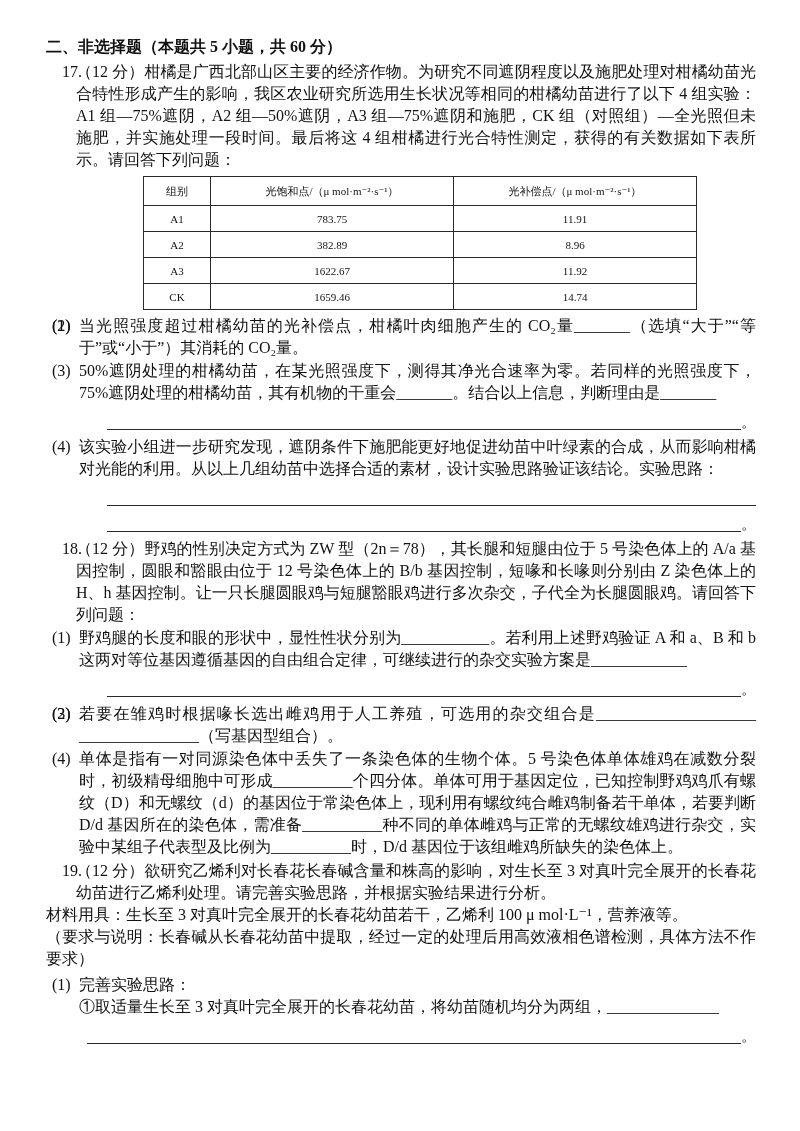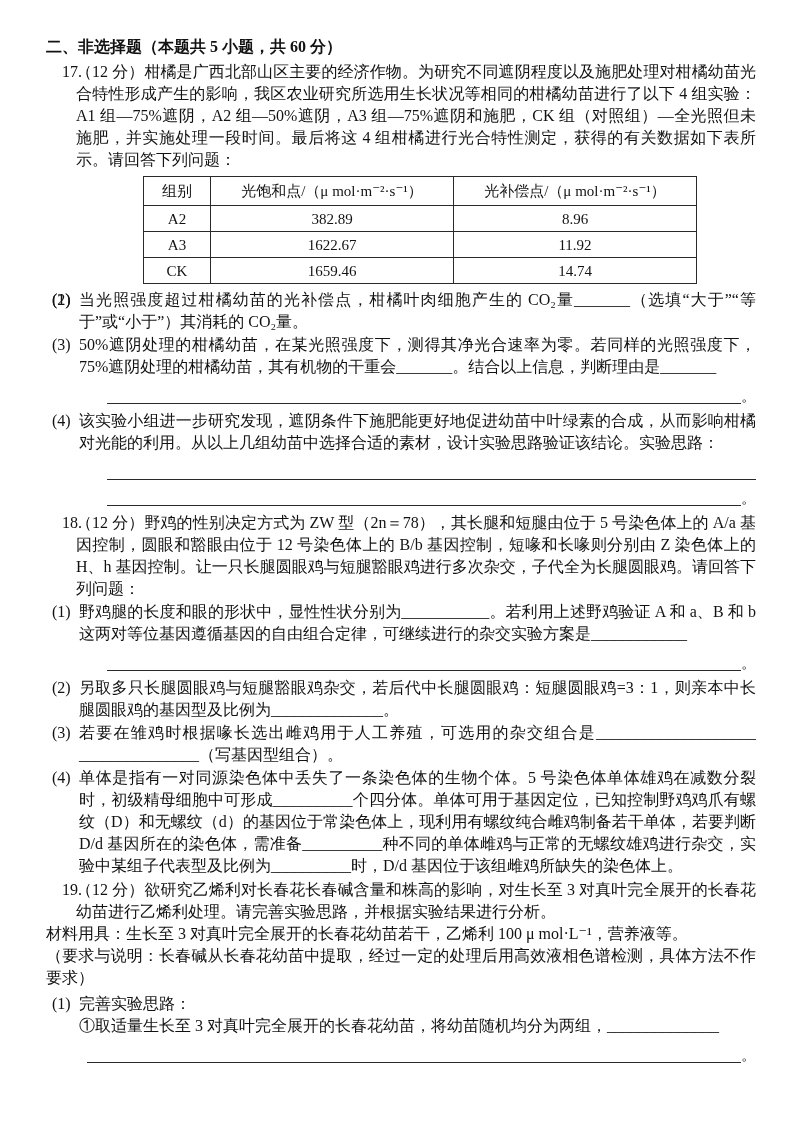--- a/index.html
+++ b/index.html
@@ -11,21 +11,21 @@
   .page{width:800px;height:1131px;box-sizing:border-box;padding:36px 44px 0 46px;background:#fff;}
   .heading{font-weight:bold;margin-bottom:3px;}
   .blk{position:relative;text-align:justify;}
   .q-blk{padding-left:30px;margin-top:2px;}
   .q-blk > .num{position:absolute;left:16px;top:0;}
   .p-blk{padding-left:33px;margin-top:1px;}
   .p-blk > .num{position:absolute;left:6px;top:0;}
   .plain{text-align:justify;}
   table.data{
     border-collapse:collapse;margin:5px 0 5px 97px;
-    font-size:15px;line-height:18px;
+    font-size:11px;line-height:18px;
   }
   table.data th,table.data td{
     border:1.5px solid #2a2a2a;font-weight:normal;text-align:center;
     padding:2px 6px;height:21px;white-space:nowrap;
   }
   table.data th{height:24px;}
   .col-group{width:54px;}
   .col-val{width:230px;}
   .ans-line{display:flex;align-items:flex-end;height:18px;margin:8px 0 6px 28px;}
   .ans-line .rule{flex:1;border-bottom:1.5px solid #2a2a2a;height:100%;}
@@ -45,20 +45,25 @@
       <span class="num">17.</span>
       <span>（12 分）柑橘是广西北部山区主要的经济作物。为研究不同遮阴程度以及施肥处理对柑橘幼苗光合特性形成产生的影响，我区农业研究所选用生长状况等相同的柑橘幼苗进行了以下 4 组实验：A1 组—75%遮阴，A2 组—50%遮阴，A3 组—75%遮阴和施肥，CK 组（对照组）—全光照但未施肥，并实施处理一段时间。最后将这 4 组柑橘进行光合特性测定，获得的有关数据如下表所示。请回答下列问题：</span>
     </div>
 
     <table class="data">
       <tbody>
         <tr>
           <th class="col-group">组别</th>
           <th class="col-val">光饱和点/（μ mol·m⁻²·s⁻¹）</th>
           <th class="col-val">光补偿点/（μ mol·m⁻²·s⁻¹）</th>
+        </tr>
+        <tr>
+          <td>A1</td>
+          <td>783.75</td>
+          <td>11.91</td>
         </tr>
         <tr>
           <td>A2</td>
           <td>382.89</td>
           <td>8.96</td>
         </tr>
         <tr>
           <td>A3</td>
           <td>1622.67</td>
           <td>11.92</td>
@@ -108,21 +113,20 @@
     <div class="blk p-blk">
       <span class="num">(1)</span>
       <span>野鸡腿的长度和眼的形状中，显性性状分别为___________。若利用上述野鸡验证 A 和 a、B 和 b 这两对等位基因遵循基因的自由组合定律，可继续进行的杂交实验方案是____________</span>
       <div class="ans-line">
         <span class="rule"></span>
         <span class="suffix">。</span>
       </div>
     </div>
     <div class="blk p-blk">
       <span class="num">(2)</span>
-      <span>另取多只长腿圆眼鸡与短腿豁眼鸡杂交，若后代中长腿圆眼鸡：短腿圆眼鸡=3：1，则亲本中长腿圆眼鸡的基因型及比例为______________。</span>
     </div>
     <div class="blk p-blk">
       <span class="num">(3)</span>
       <span>若要在雏鸡时根据喙长选出雌鸡用于人工养殖，可选用的杂交组合是____________________ _______________（写基因型组合）。</span>
     </div>
     <div class="blk p-blk">
       <span class="num">(4)</span>
       <span>单体是指有一对同源染色体中丢失了一条染色体的生物个体。5 号染色体单体雄鸡在减数分裂时，初级精母细胞中可形成__________个四分体。单体可用于基因定位，已知控制野鸡鸡爪有螺纹（D）和无螺纹（d）的基因位于常染色体上，现利用有螺纹纯合雌鸡制备若干单体，若要判断 D/d 基因所在的染色体，需准备__________种不同的单体雌鸡与正常的无螺纹雄鸡进行杂交，实验中某组子代表型及比例为__________时，D/d 基因位于该组雌鸡所缺失的染色体上。</span>
     </div>
   </div>

